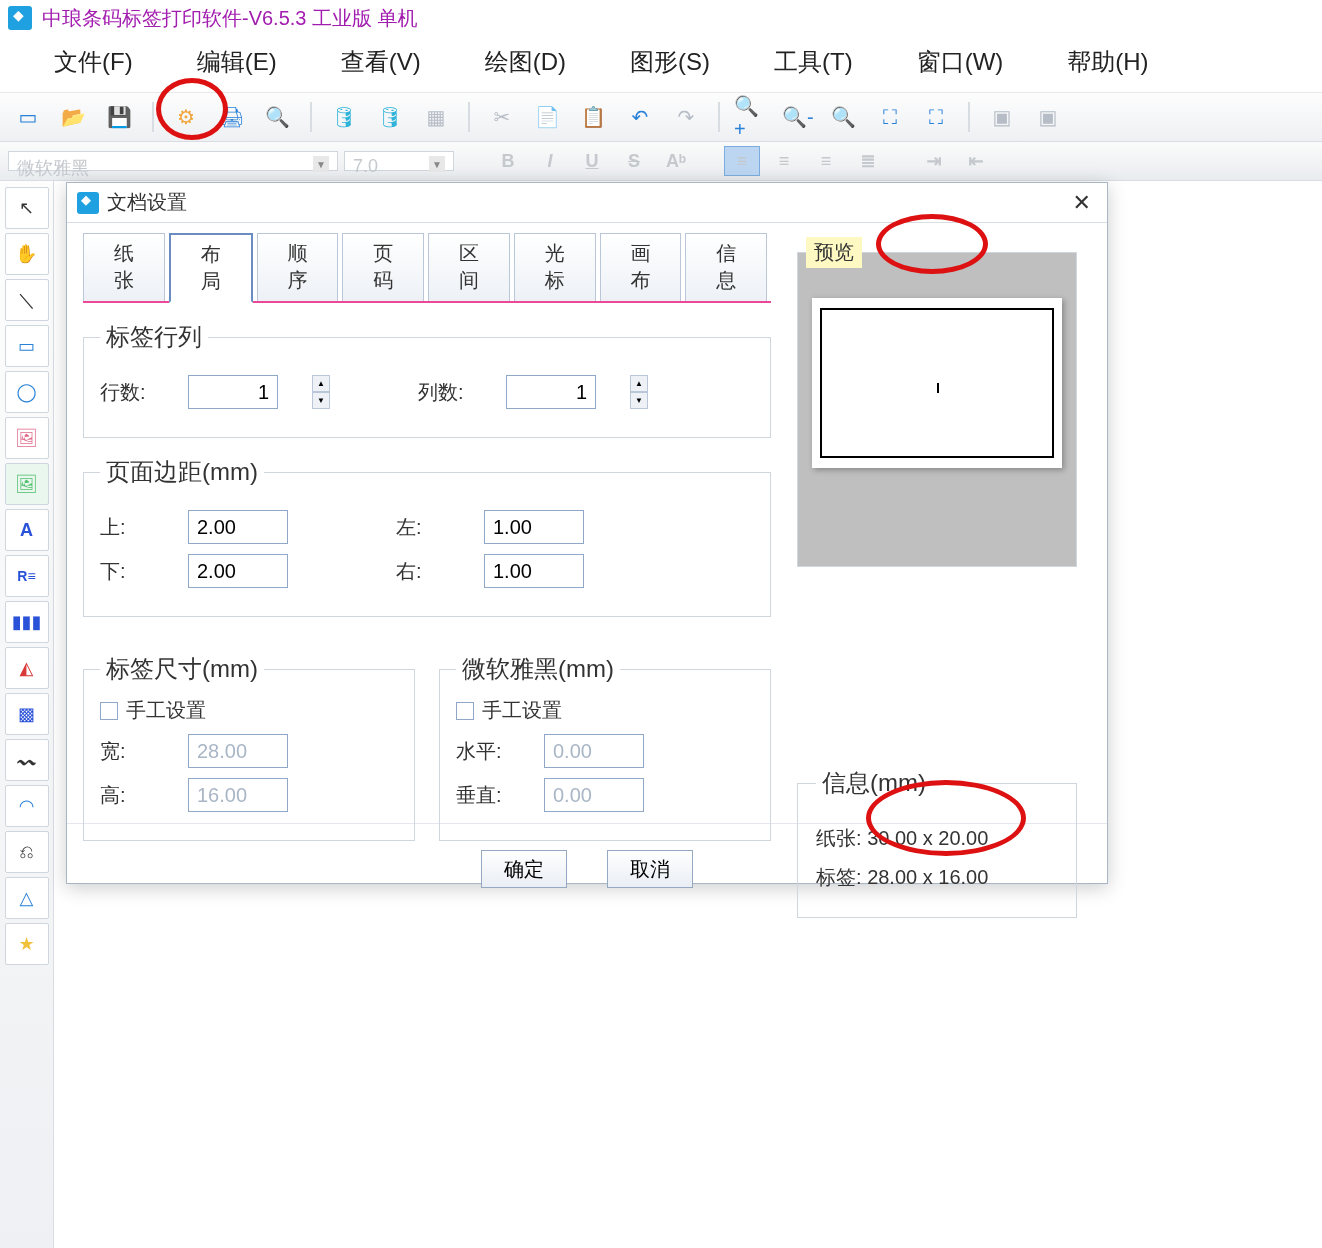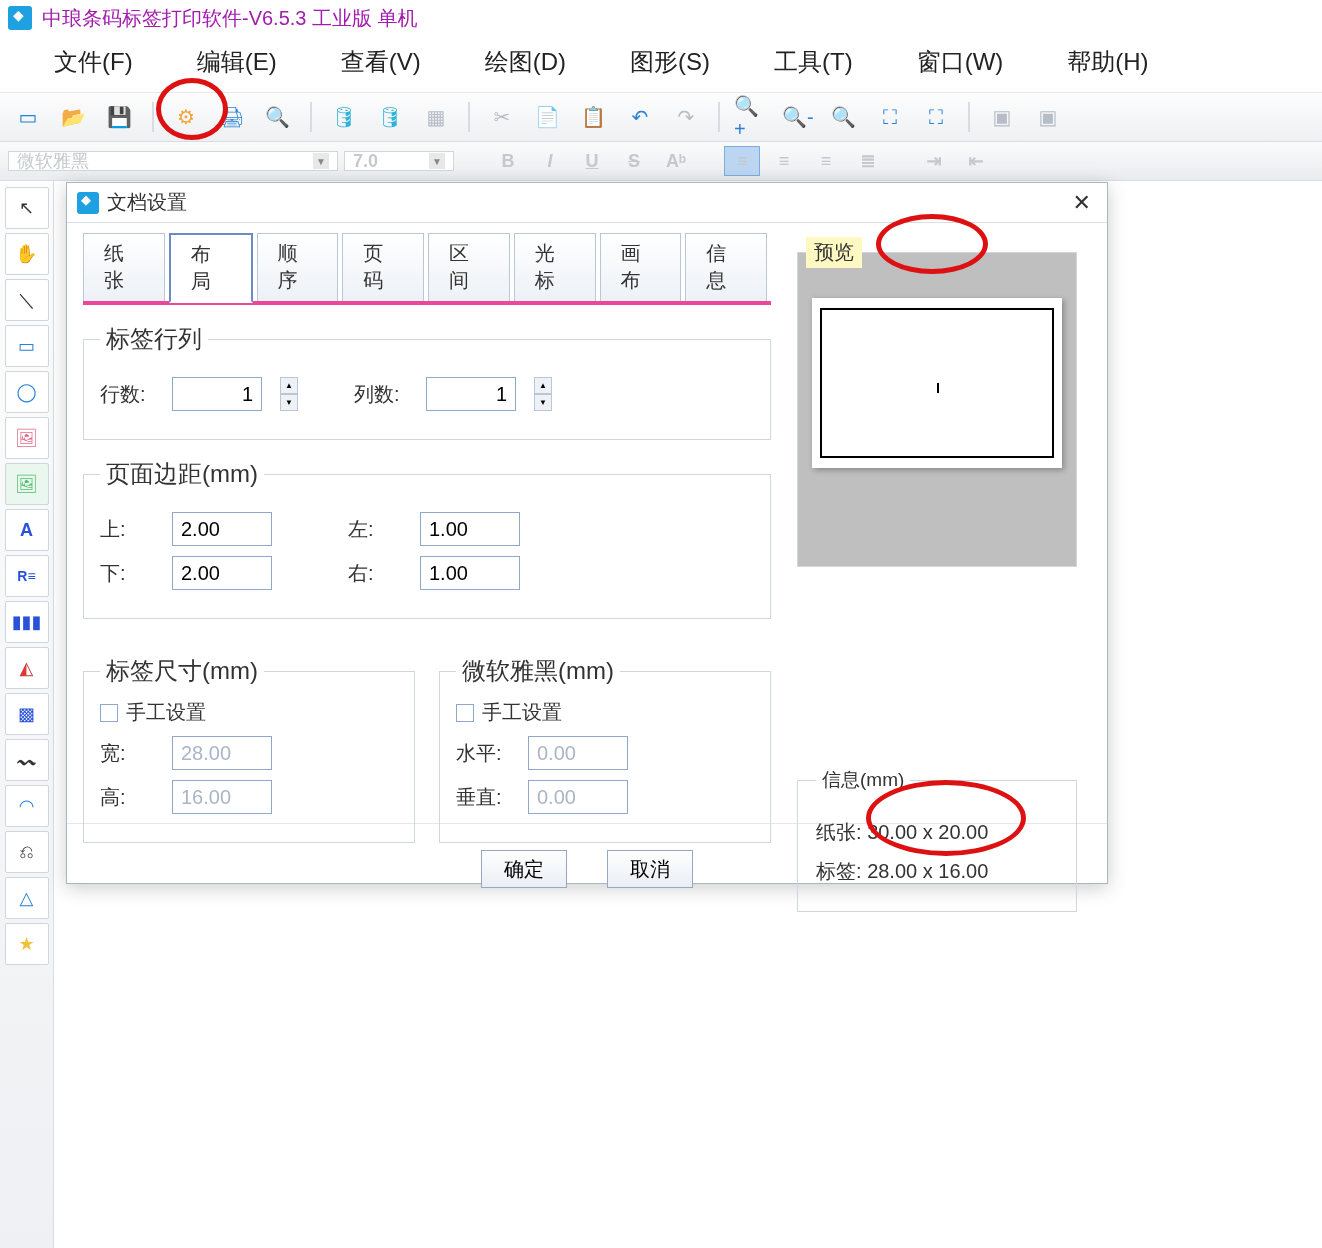--- a/index.html
+++ b/index.html
@@ -64,26 +64,26 @@
     padding: 4px 8px;
     background: linear-gradient(#fbfbfb,#e9ecef);
     border-bottom: 1px solid #d8dde3;
     gap: 6px;
     color: #bbb;
   }
   .fontbar .sel {
     border: 1px solid #cfd6de;
     background: #fff;
     height: 20px;
-    display: flex; align-items: center;
+    display: flex; align-items: flex-start;
     padding: 4px 8px;
     font-size: 18px;
   }
   .fontbar .sel.large { width: 330px; justify-content: space-between; }
-  .fontbar .sel.small { width: 110px; justify-content: space-between; font-weight: bold; }
+  .fontbar .sel.small { width: 110px; justify-content: space-between; }
   .dropdown-arrow { width: 16px; height: 16px; background: #e8e8e8; display:flex; align-items:center; justify-content:center; font-size:10px; color:#888; }
   .fontbar .fbtn { width: 36px; height: 30px; display:flex; align-items:center; justify-content:center; color:#c5c9ce; font-weight:bold; }
   .fontbar .align-active { background:#bcd6f2; border:1px solid #7aaee0; }
   .workspace { display: flex; height: calc(100% - 180px); }
   .left-tools {
     width: 54px;
     background: linear-gradient(#fdfdfd,#eef0f3);
     border-right: 1px solid #d8dde3;
     display: flex; flex-direction: column;
     padding-top: 4px;
@@ -116,21 +116,21 @@
   }
   .dialog-title .left { display:flex; align-items:center; gap:8px; }
   .dialog-title .app-icon {
     width: 22px; height: 22px; background:#1fa0e0; border-radius:3px; position:relative;
   }
   .dialog-title .app-icon::after { content:"◆"; color:#fff; position:absolute; left:4px; top:0; font-size:13px; }
   .dialog-close { font-size: 22px; cursor:pointer; padding:0 6px; }
   .dialog-body { display:flex; height: calc(100% - 100px); }
   .left-col { width: 720px; padding: 10px 16px; }
   .right-col { width: 300px; padding: 10px 10px; }
-  .tabs { display:flex; border-bottom: 4px solid #ec4899; }
+  .tabs { display:flex; border-bottom: 2px solid #ec4899; text-align: center; }
   .tab {
     padding: 6px 20px;
     border: 1px solid #b9c7d8;
     border-bottom: none;
     background: linear-gradient(#fff,#edf1f6);
     margin-right: 4px;
     cursor:pointer;
     font-size: 20px;
   }
   .tab.active {
@@ -139,21 +139,21 @@
     border-bottom: 2px solid #fff;
     margin-bottom: -2px;
     font-weight: 500;
   }
   fieldset {
     border: 1px solid #cfd6de;
     margin: 18px 0;
     padding: 12px 16px 18px 16px;
   }
   fieldset legend { font-size: 24px; padding: 0 6px; }
-  .row { display:flex; align-items:center; gap: 18px; margin: 10px 0; }
+  .row { display:flex; align-items:center; gap: 34px; margin: 10px 0; }
   .lbl { font-size: 20px; min-width: 54px; }
   .input {
     border: 1px solid #8fa8c8;
     height: 34px;
     padding: 2px 8px;
     font-size: 20px;
     text-align: right;
     width: 90px;
     background:#fff;
   }
@@ -175,21 +175,21 @@
     box-shadow: 2px 2px 6px rgba(0,0,0,0.3);
     display:flex; align-items:center; justify-content:center;
     position:relative;
   }
   .preview-page .inner {
     position:absolute; left:8px; top:10px; right:8px; bottom:10px;
     border:2px solid #000;
   }
   .preview-page .mark { position:absolute; width:2px; height:10px; background:#000; left:50%; top:50%; }
   .info-fs { border:1px solid #cfd6de; padding: 14px 18px; margin-top: 200px; }
-  .info-fs legend { padding: 0 6px; font-size:19px;margin-top:8px; }
+  .info-fs legend { padding: 0 6px; font-size:24px;margin-top:8px; }
   .info-row { font-size:20px; margin: 12px 0; }
   .dialog-footer {
     display:flex; justify-content:center; gap: 40px;
     padding: 14px 0;
     border-top: 1px solid #e4e8ee;
   }
   .btn {
     min-width: 86px; height: 38px;
     border: 1px solid #94a8c2;
     background: linear-gradient(#fff,#e9eef5);

